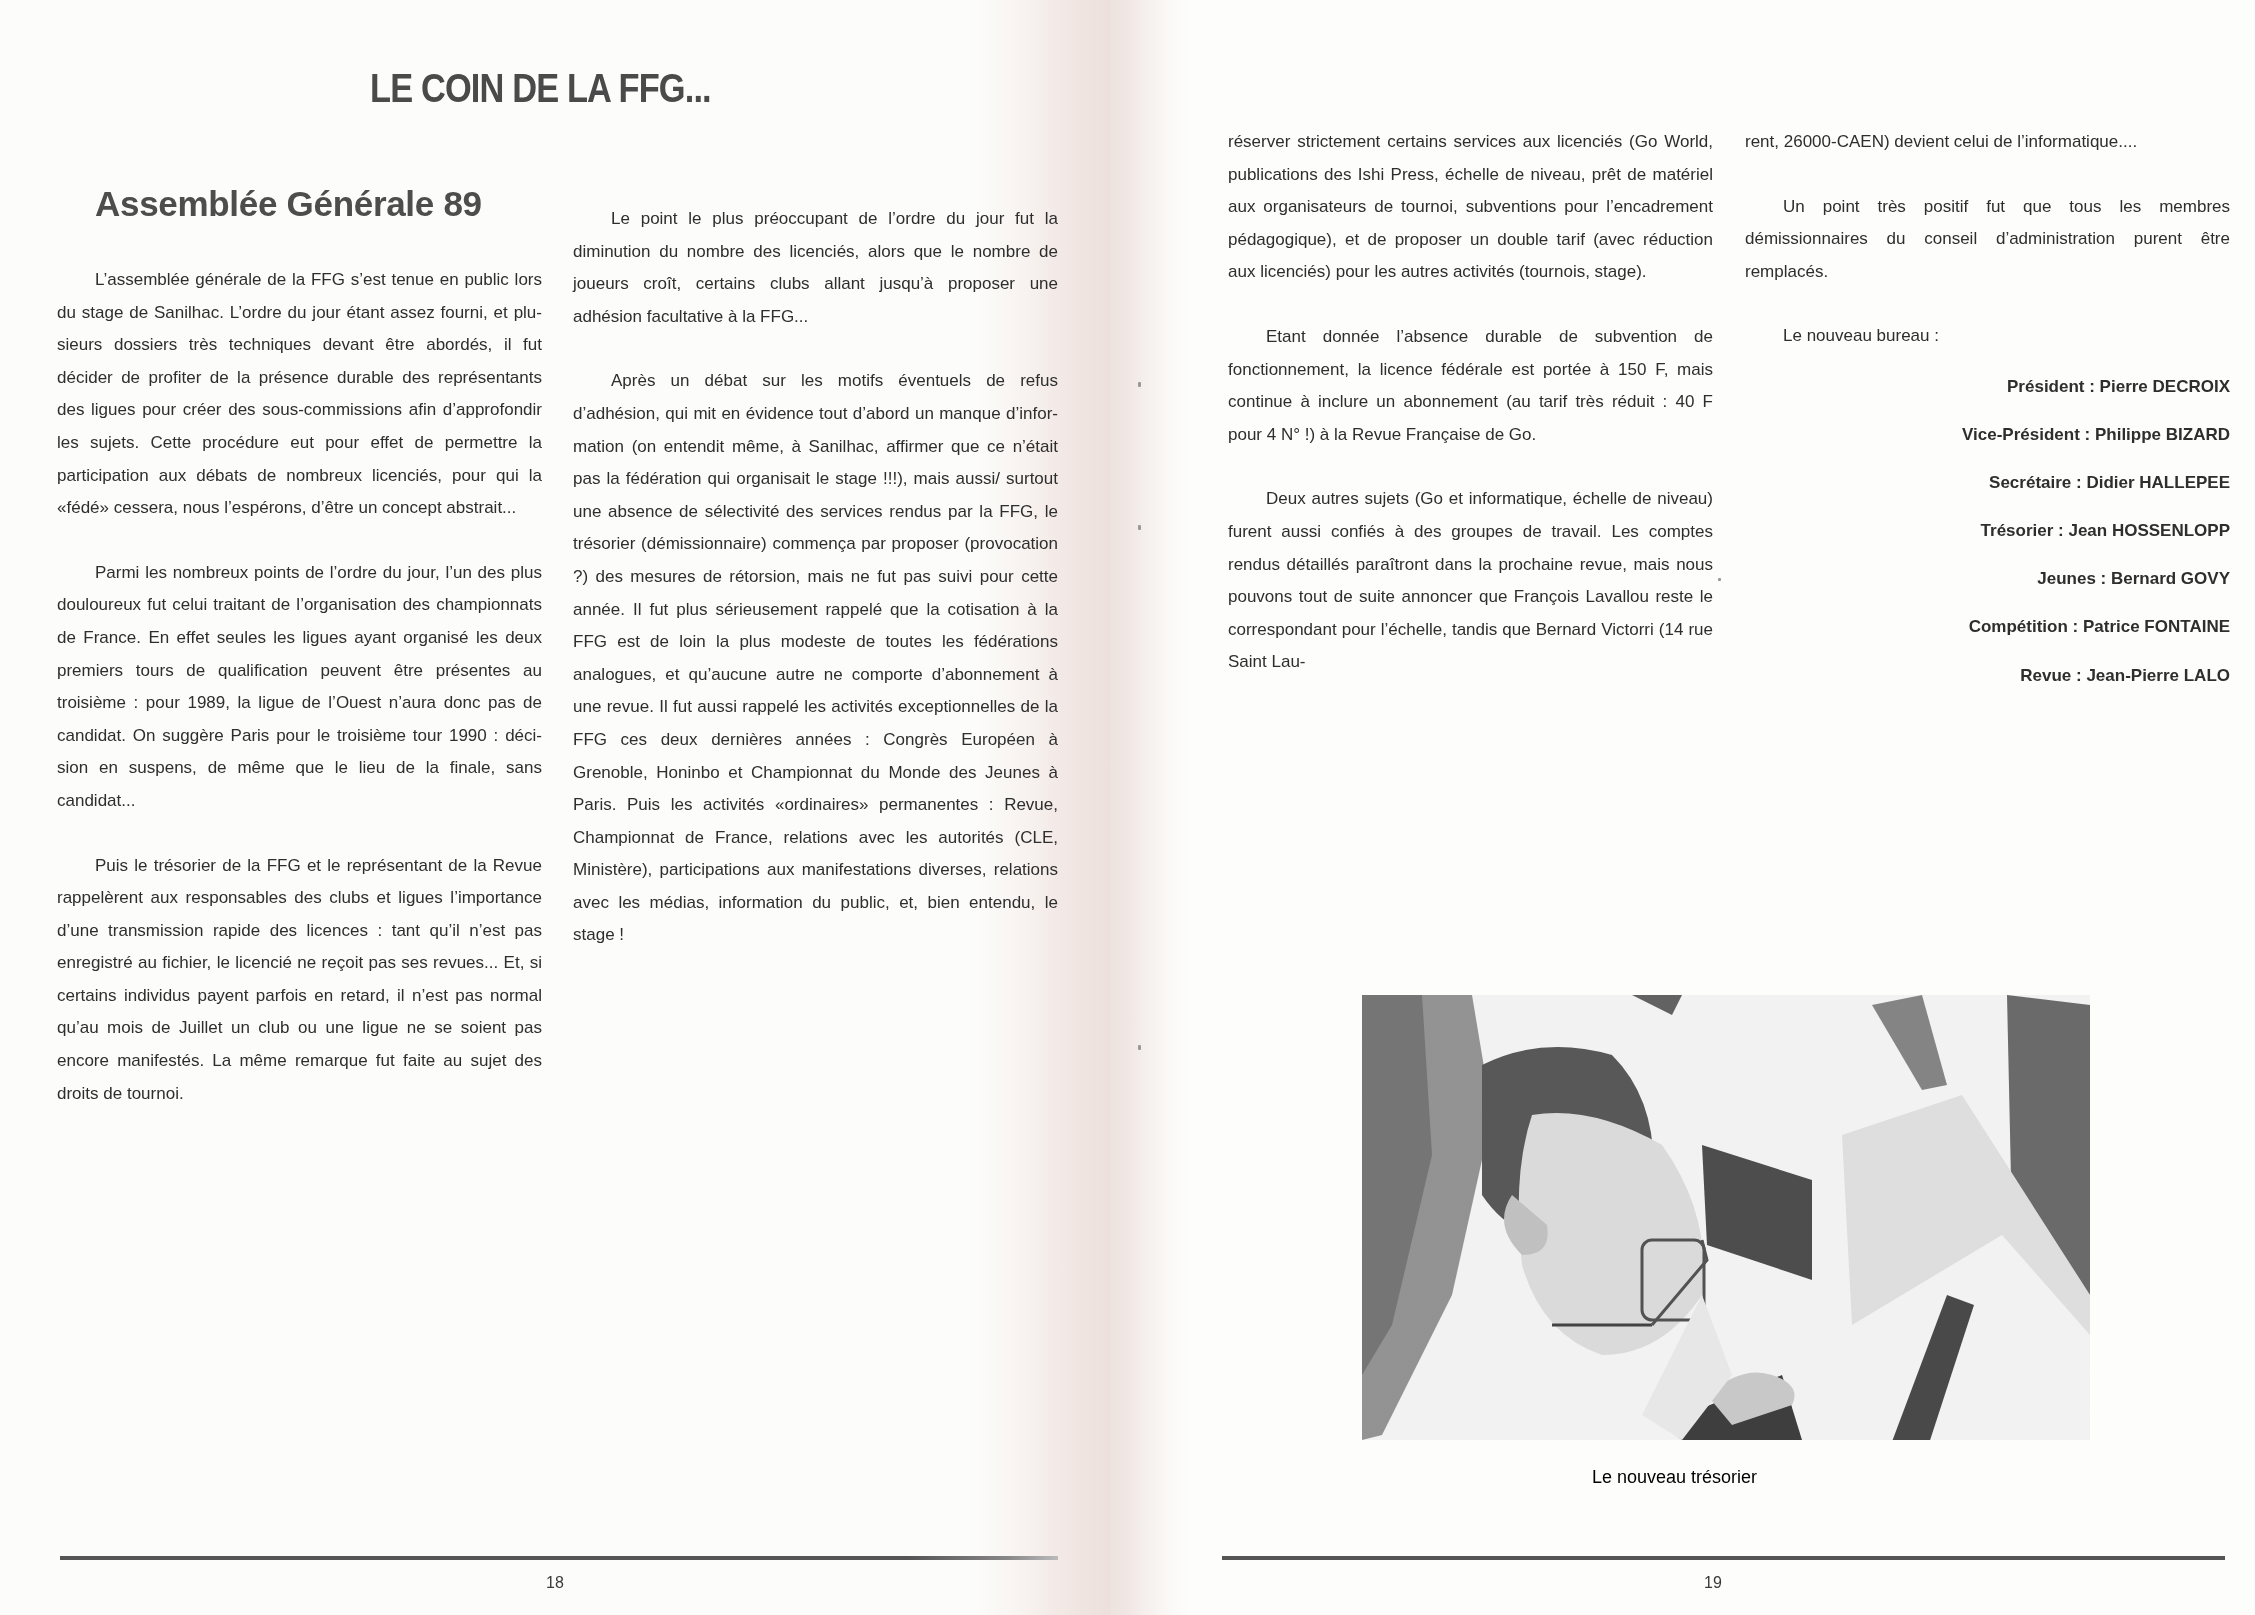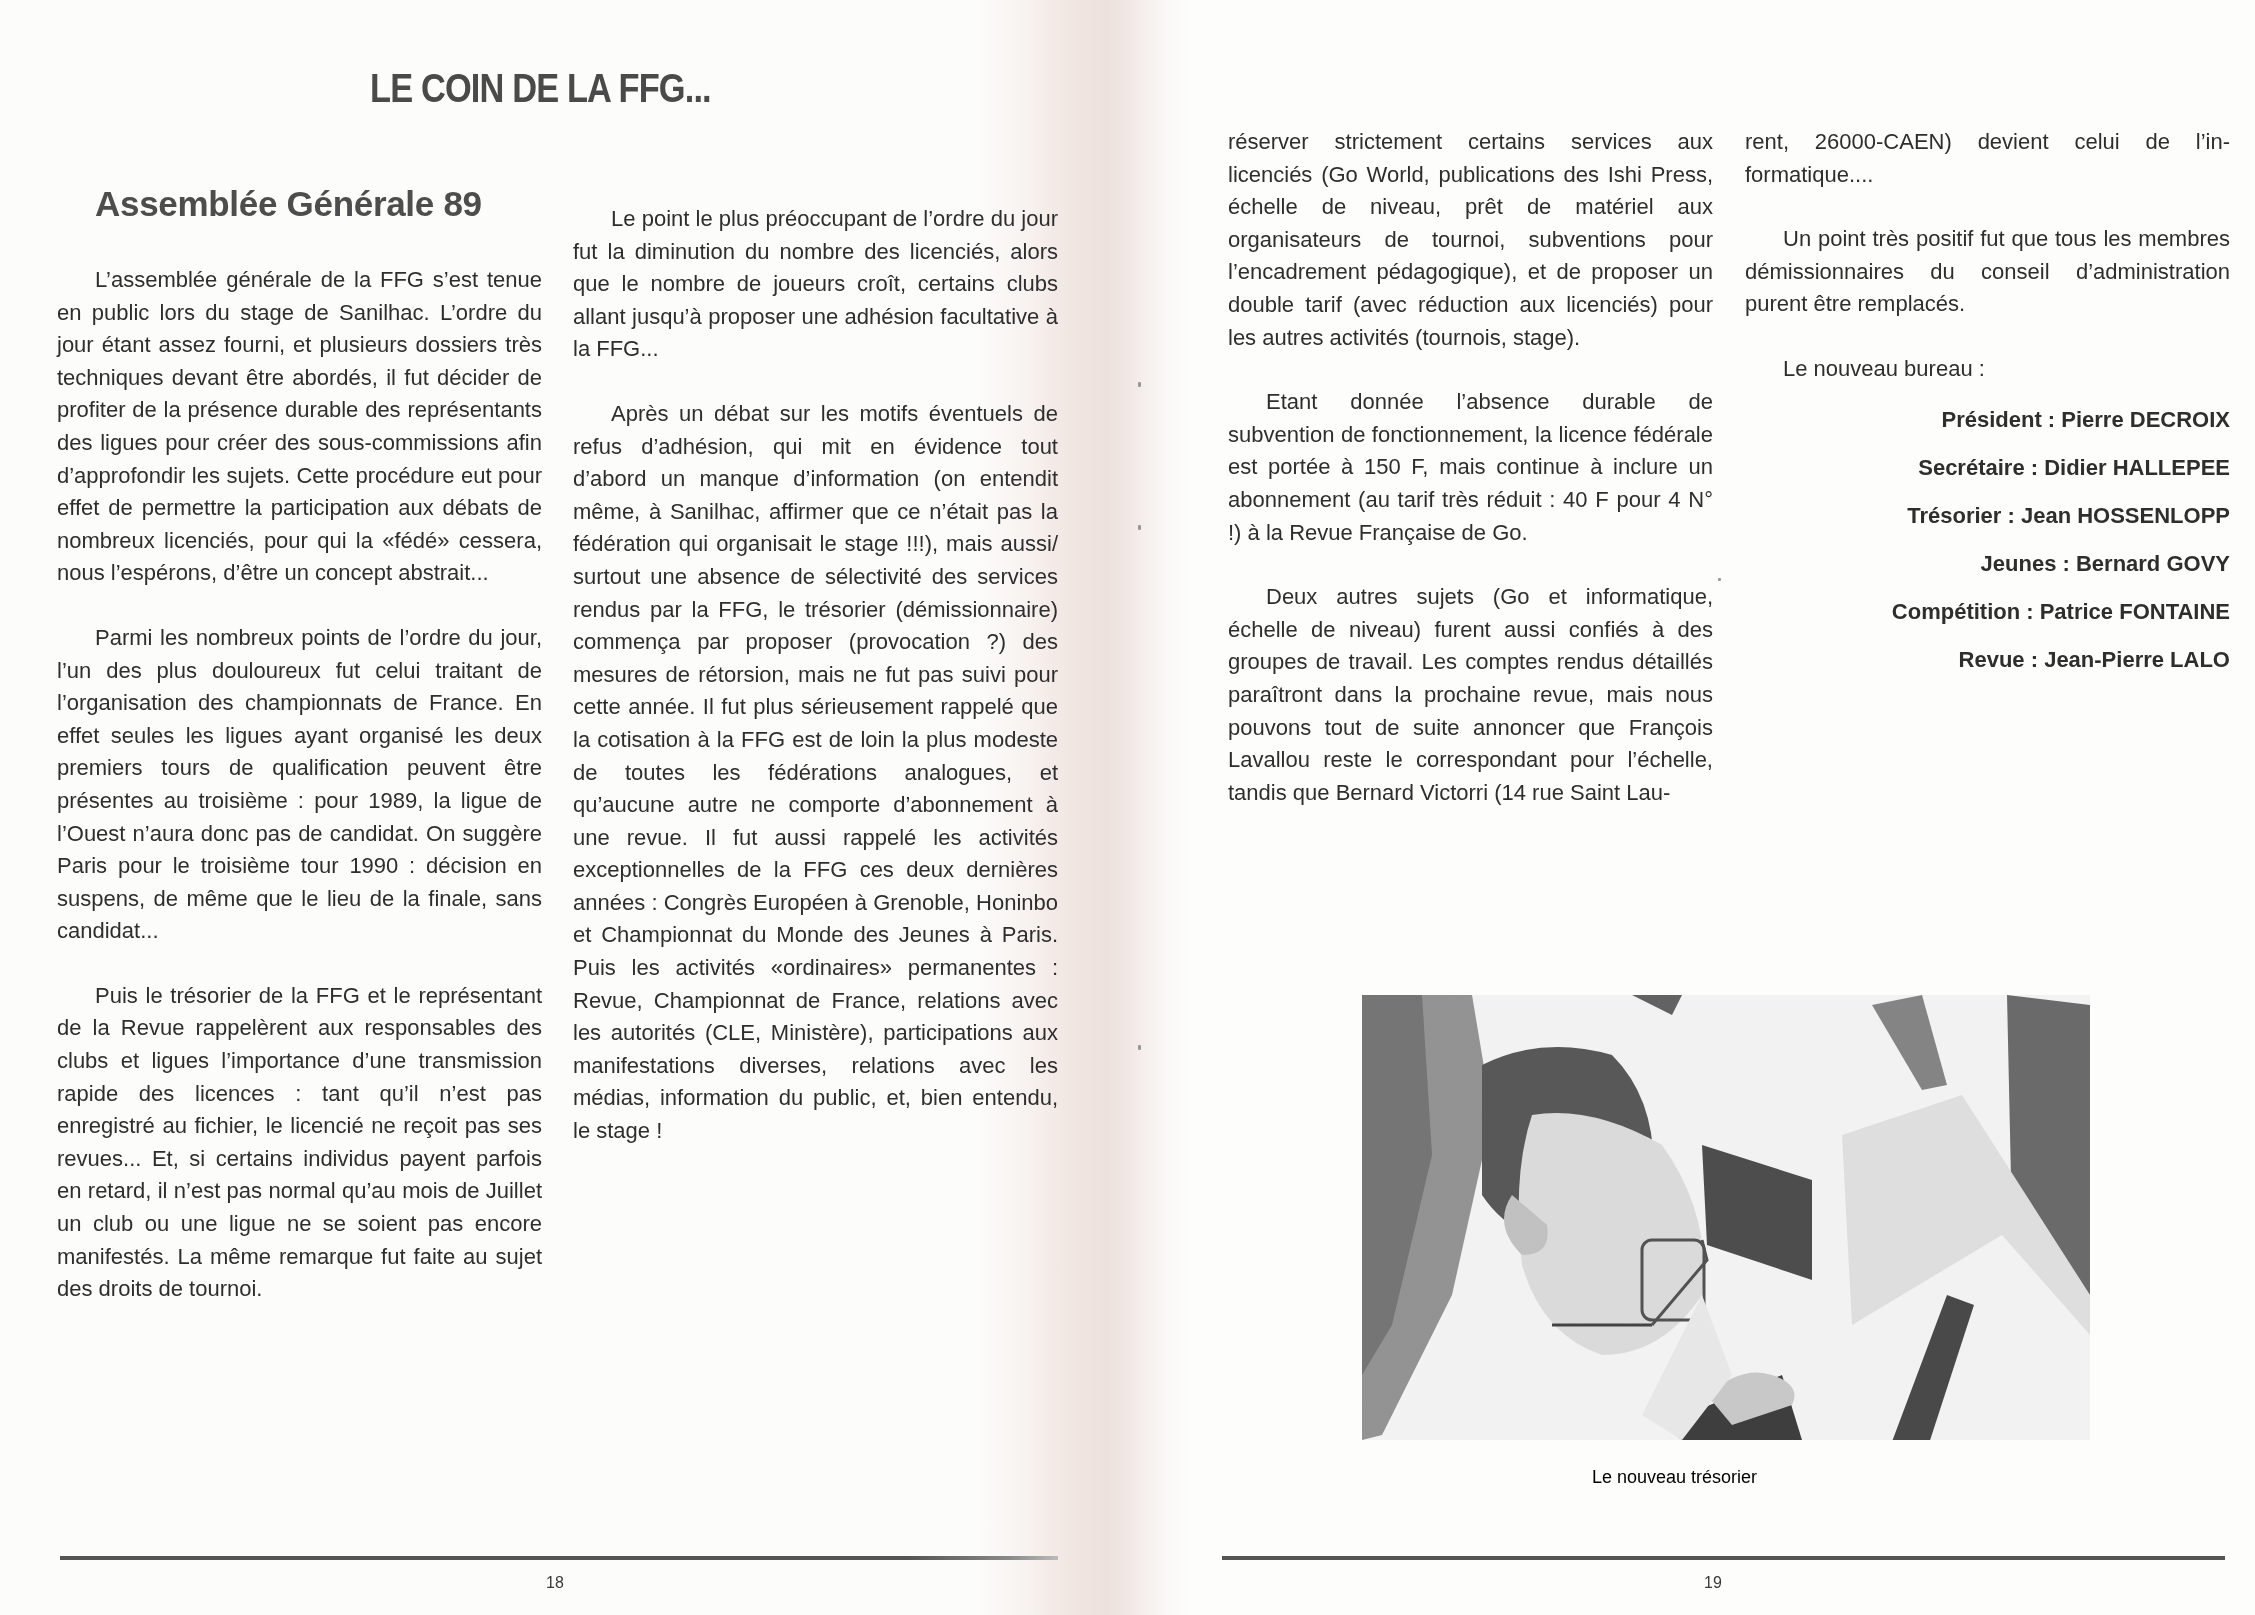--- a/index.html
+++ b/index.html
@@ -20,21 +20,21 @@
     position: absolute; left: 370px; top: 66px;
     font-size: 40px; font-weight: bold; letter-spacing: -1px;
     color: #4a4a4a; transform: scaleX(0.86); transform-origin: left top;
   }
   .article-heading {
     position: absolute; left: 95px; top: 184px;
     font-size: 35px; font-weight: bold; color: #4d4d4d; letter-spacing: -0.3px;
   }
   .col {
     position: absolute; width: 485px;
-    font-size: 22px; line-height: 32.6px; color: #2e2e2e;
+    font-size: 17px; line-height: 32.6px; color: #2e2e2e;
     text-align: justify; hyphens: manual;
   }
   .col p { margin: 0 0 32px 0; text-indent: 38px; }
   .col p.noindent { text-indent: 0; }
   #col1 { left: 57px; top: 264px; }
   #col2 { left: 573px; top: 203px; }
   #col3 { left: 1228px; top: 126px; }
   #col4 { left: 1745px; top: 126px; }
   #col4 p.bureau-intro { margin: 8px 0 18px 0; }
   .bureau-list { list-style: none; margin: 0; padding: 0 0 0 38px; }
@@ -83,20 +83,21 @@
   <p>Etant donnée l’absence durable de subvention de fonctionnement, la licence fédérale est portée à 150 F, mais continue à inclure un abonnement (au tarif très réduit : 40 F pour 4 N° !) à la Revue Française de Go.</p>
   <p>Deux autres sujets (Go et informati­que, échelle de niveau) furent aussi con­fiés à des groupes de travail. Les comptes rendus détaillés paraîtront dans la pro­chaine revue, mais nous pouvons tout de suite annoncer que François Lavallou reste le correspondant pour l’échelle, tandis que Bernard Victorri (14 rue Saint Lau-</p>
 </div>
 
 <div class="col" id="col4">
   <p class="noindent">rent, 26000-CAEN) devient celui de l’in­formatique....</p>
   <p>Un point très positif fut que tous les membres démissionnaires du conseil d’administration purent être remplacés.</p>
   <p class="bureau-intro">Le nouveau bureau :</p>
   <ul class="bureau-list">
     <li>Président : Pierre DECROIX</li>
+    <li>Vice-Président : Philippe BIZARD</li>
     <li>Secrétaire : Didier HALLEPEE</li>
     <li>Trésorier : Jean HOSSENLOPP</li>
     <li>Jeunes : Bernard GOVY</li>
     <li>Compétition : Patrice FONTAINE</li>
     <li>Revue : Jean-Pierre LALO</li>
   </ul>
 </div>
 
 <div class="photo">
   <svg width="728" height="445" viewBox="0 0 728 445">

